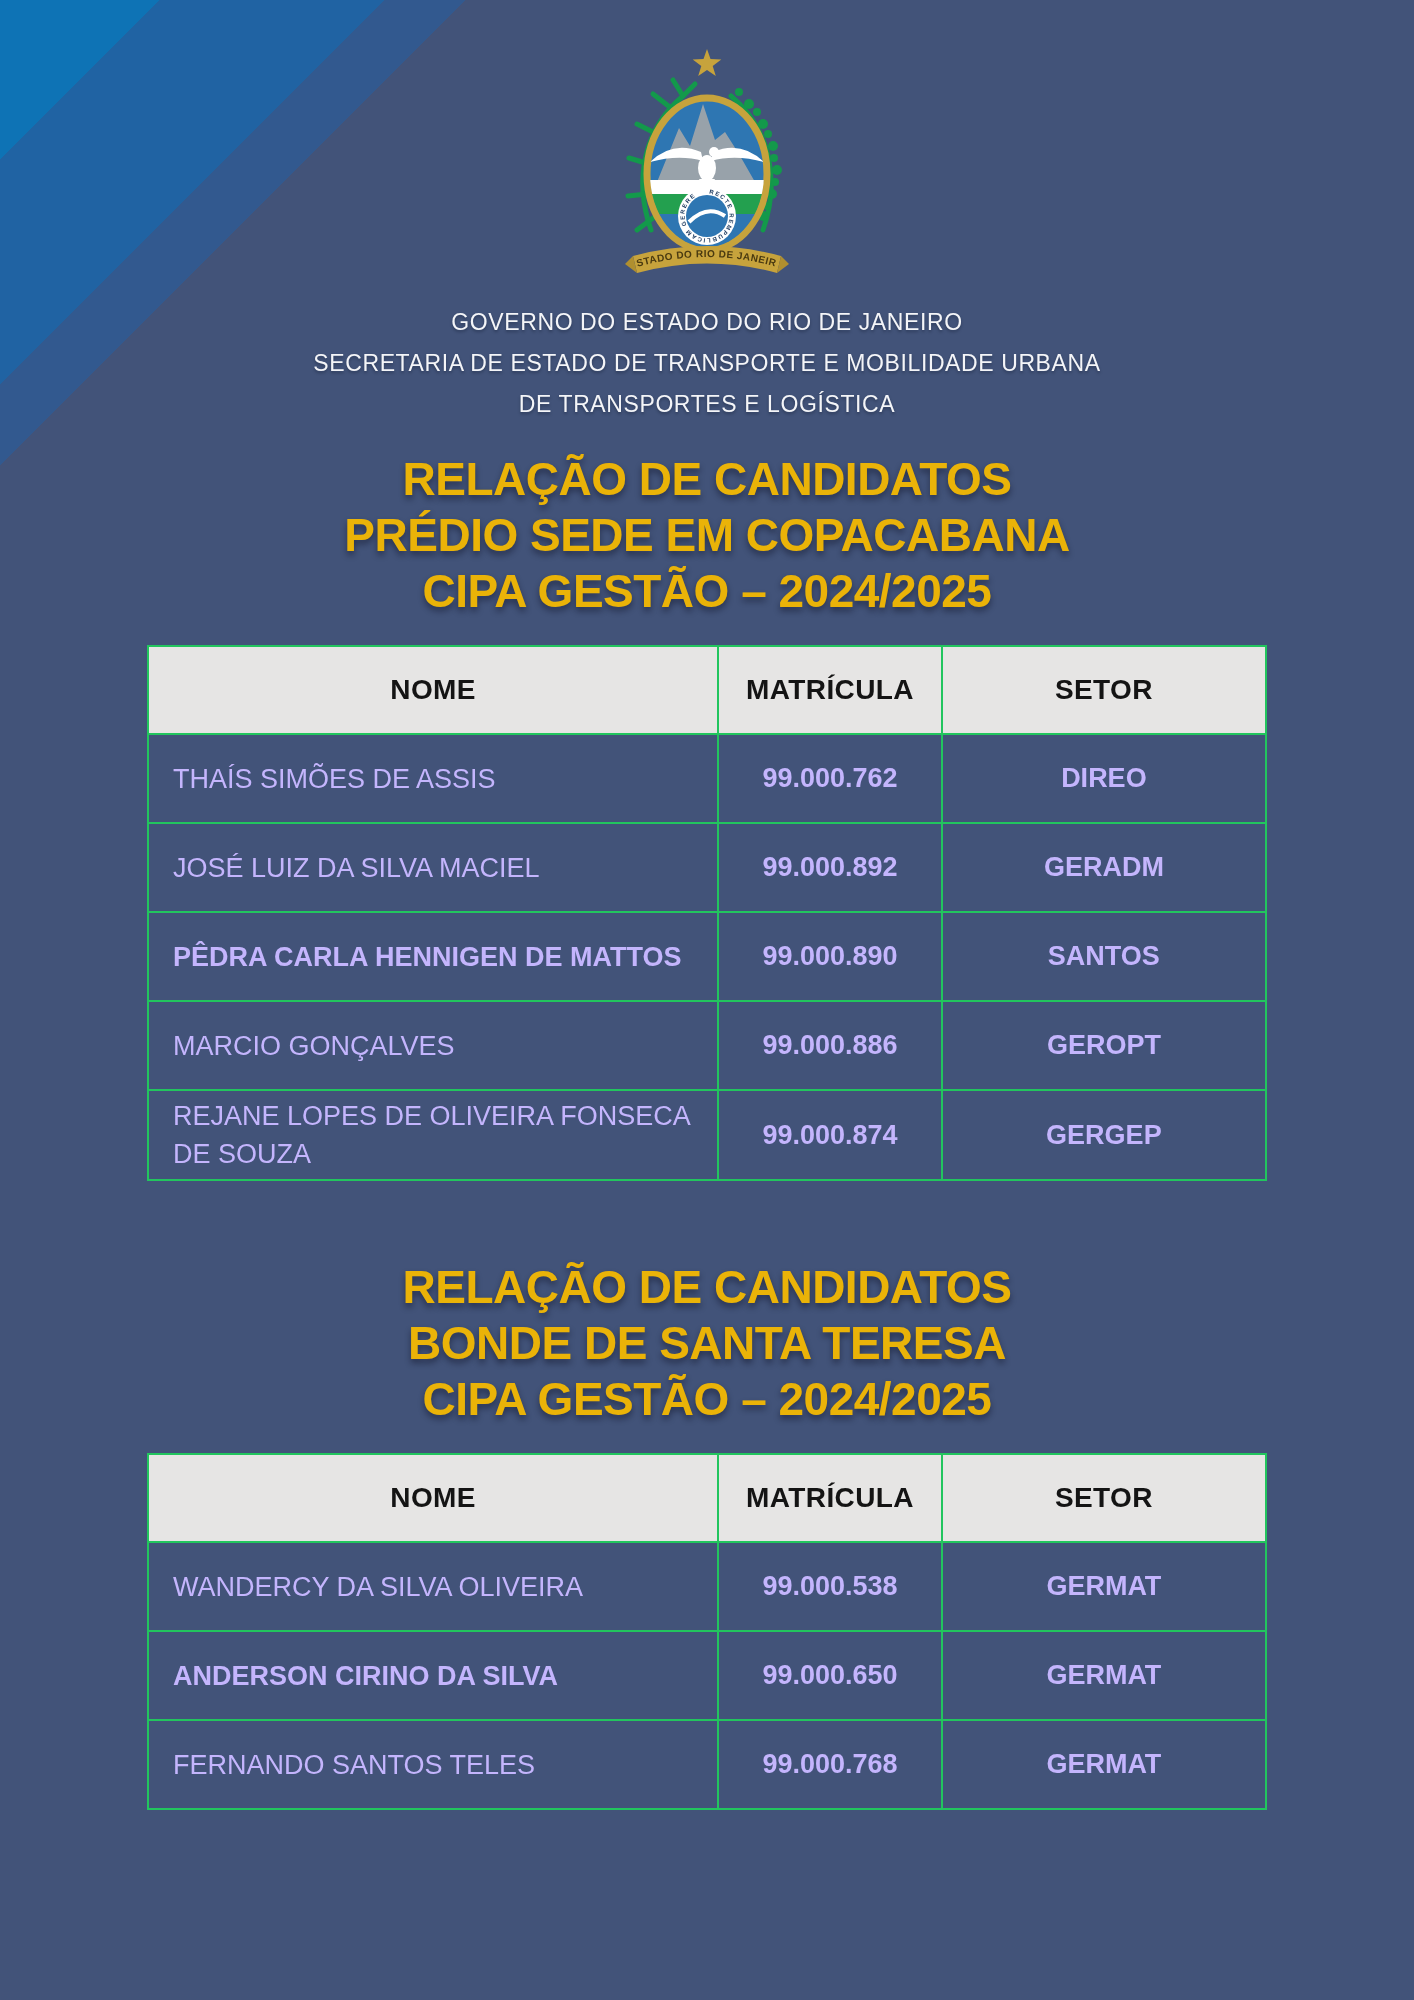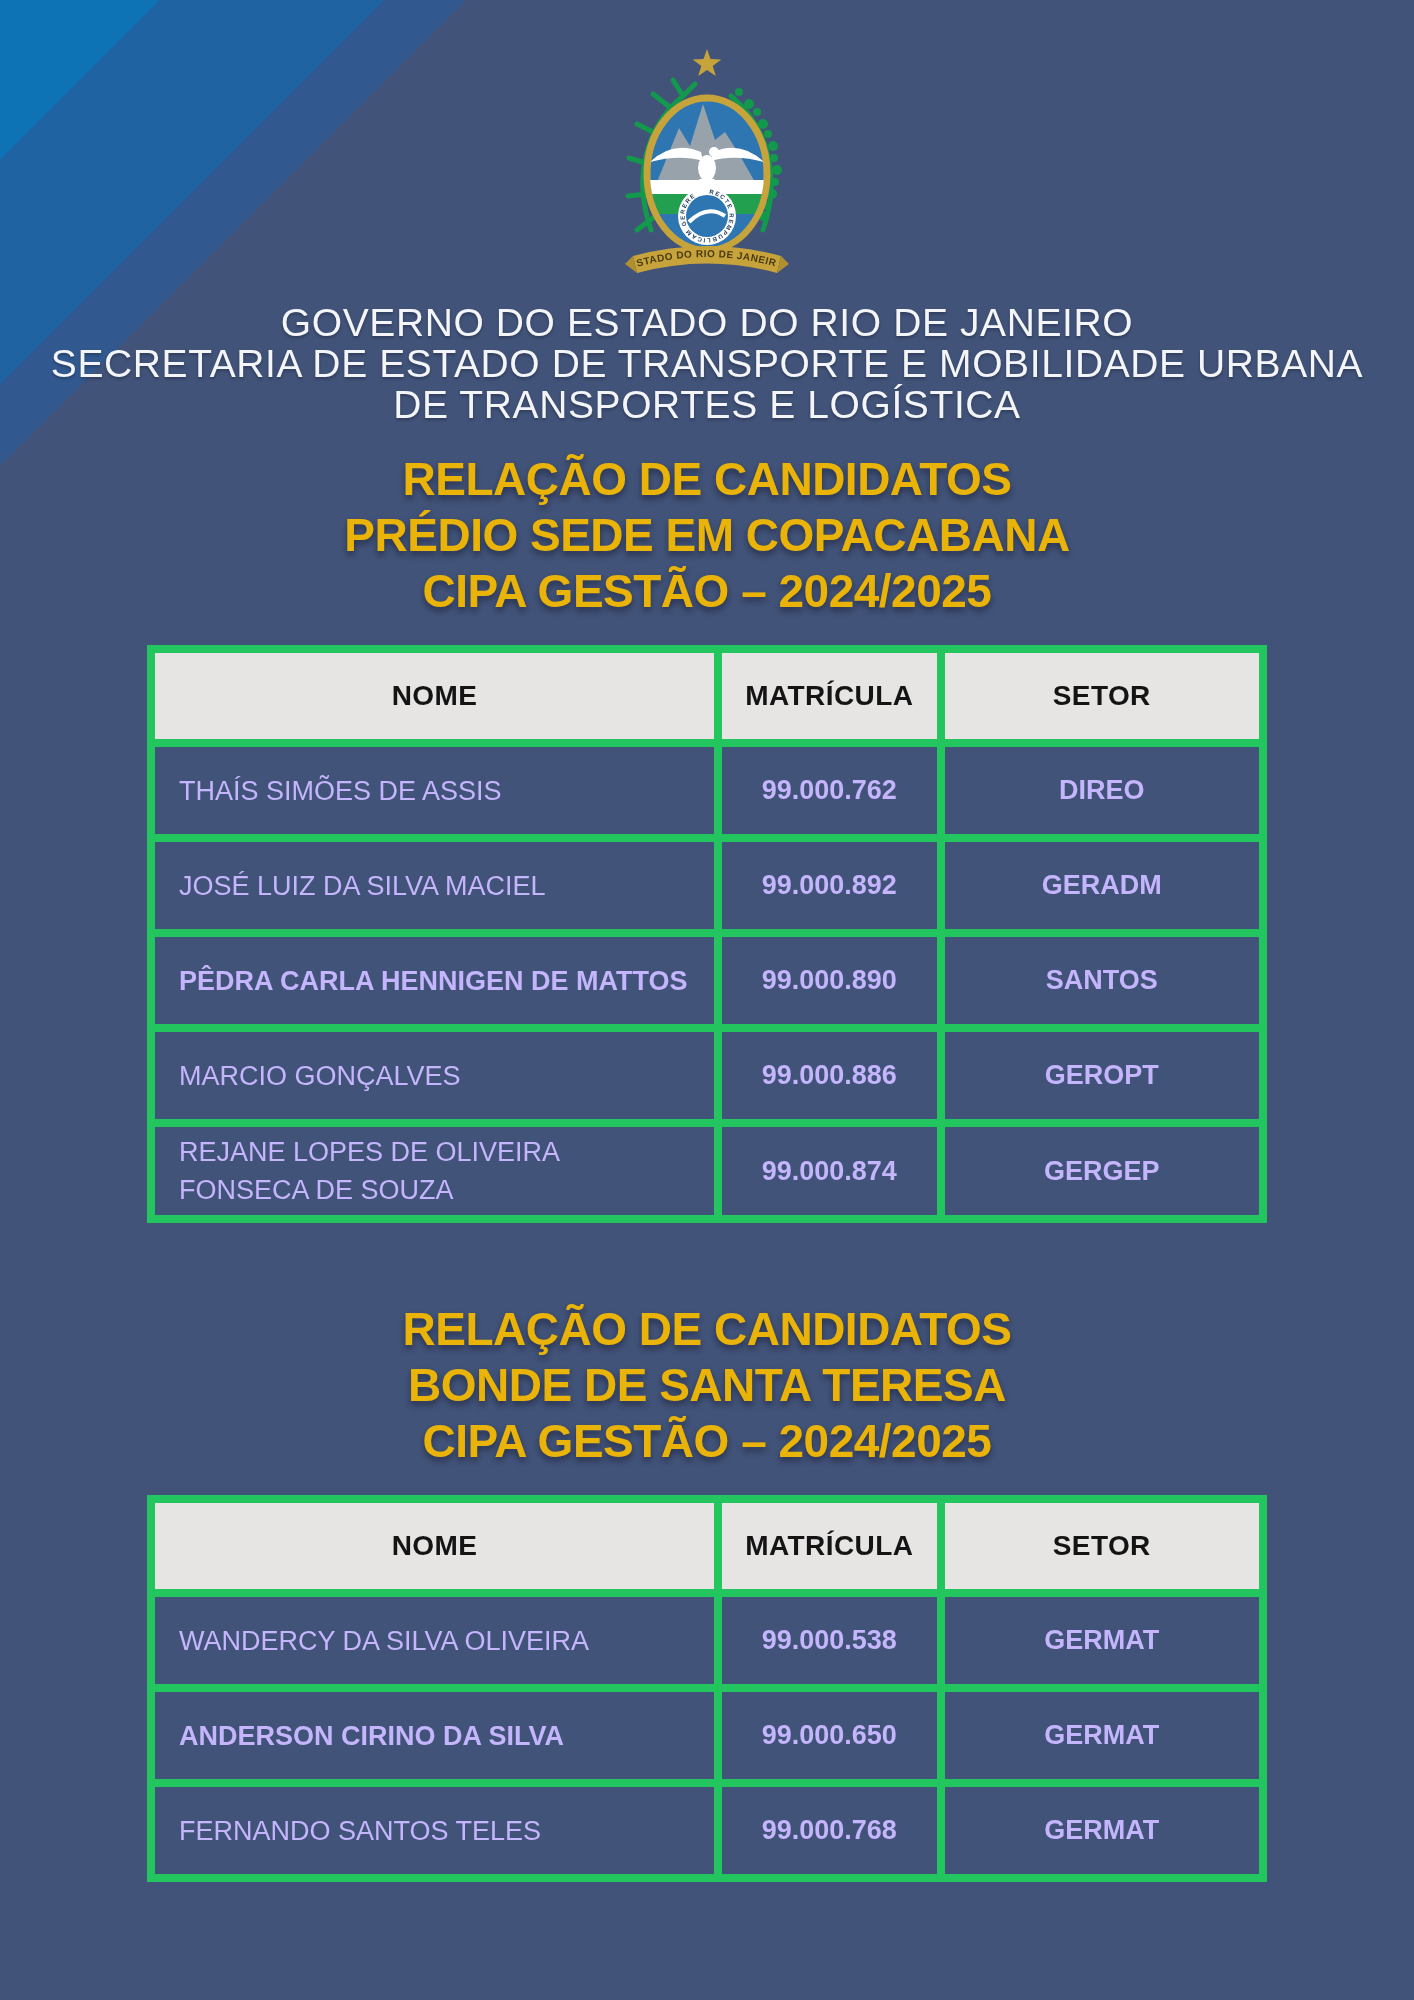--- a/index.html
+++ b/index.html
@@ -21,21 +21,21 @@
       #32598F 272px, #32598F 329px,
       rgba(66,83,121,0) 329px);
     pointer-events:none;
   }
   .content { position:relative; width:100%; }
   .logo-wrap { width:240px; margin:42px auto 0; }
   .org-header {
     margin-top:24px;
     text-align:center;
     color:#F4F5F8;
-    font-size:39px;
+    font-size:23px;
     line-height:41px;
     letter-spacing:0.6px;
     text-shadow:0 2px 3px rgba(10,16,34,0.35);
   }
   .section-title {
     margin-top:26px;
     text-align:center;
     color:#eab308;
     font-size:46px;
     font-weight:bold;
@@ -43,21 +43,21 @@
     letter-spacing:-0.5px;
     text-shadow:0 4px 6px rgba(8,12,28,0.45);
   }
   .section-title.second { margin-top:78px; }
   .tbl {
     width:1120px;
     margin:26px auto 0;
     border-collapse:collapse;
     table-layout:fixed;
   }
-  .tbl th, .tbl td { border:8px solid #22c55e; }
+  .tbl th, .tbl td { border:2px solid #22c55e; }
   .tbl th {
     background:#E6E5E4;
     color:#141414;
     font-size:28px;
     font-weight:bold;
     height:84px;
     text-align:center;
     letter-spacing:0.4px;
   }
   .tbl td {

